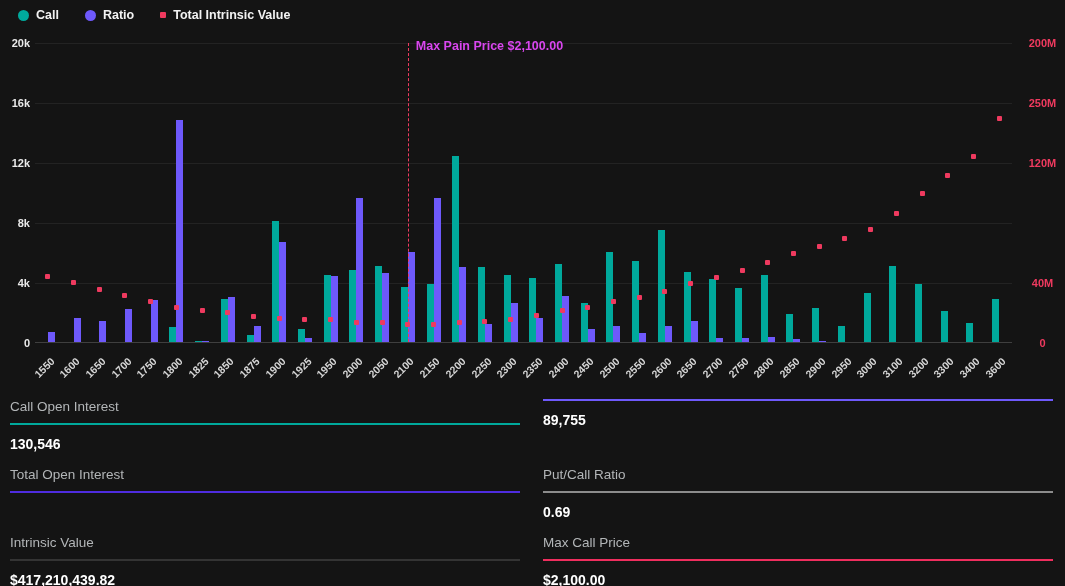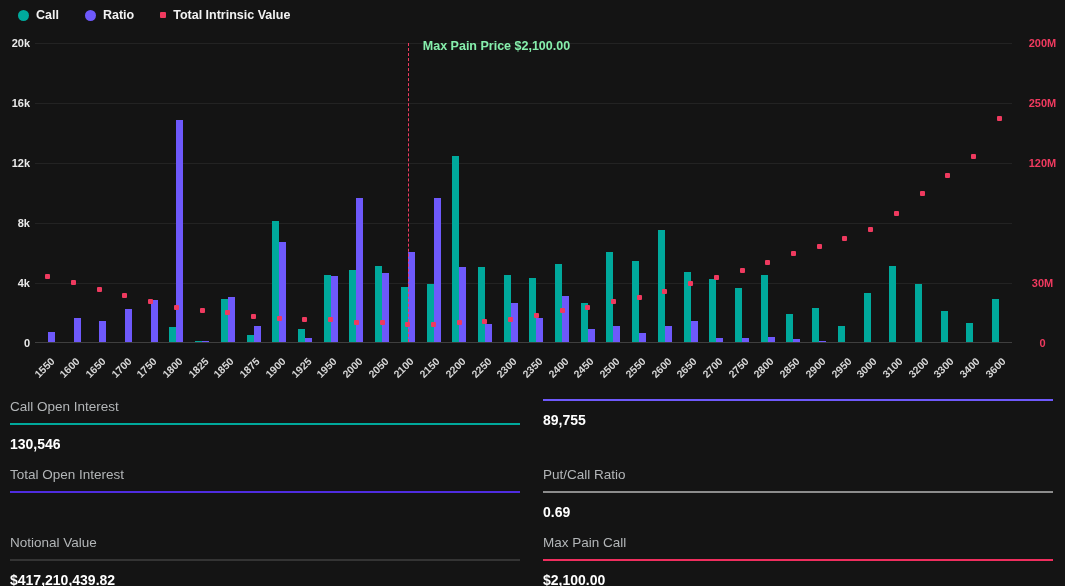--- a/index.html
+++ b/index.html
@@ -13,22 +13,22 @@
   .legend-sq { width:6px; height:6px; border-radius:1px; }
   .legend-label { color:#f2f2f2; font-size:12.5px; font-weight:bold; }
   
   .plot { position:absolute; left:35px; top:43px; width:977px; height:300px;
     border-bottom:1px solid #3f3f3f; }
   .gridline { position:absolute; left:0; width:100%; height:1px; background:#232323; }
   .group { position:absolute; bottom:0; height:100%; display:flex; align-items:flex-end; justify-content:center; }
   .bar { width:7px; }
   .dot { position:absolute; width:5px; height:5px; border-radius:1px; left:50%; margin-left:-2.5px; z-index:3; }
   .maxpain-line { position:absolute; top:0; bottom:0; width:0; border-left:1px dashed #ef3a5f; z-index:4; }
-  .maxpain-label { position:absolute; top:-4px; left:14px; white-space:nowrap;
-    color:#86efac; font-size:12.5px; font-weight:bold; }
+  .maxpain-label { position:absolute; top:-4px; left:7px; white-space:nowrap;
+    color:#d946ef; font-size:12.5px; font-weight:bold; }
   
   .yaxis-left, .yaxis-right { position:absolute; top:43px; height:300px; }
   .yaxis-left { left:0; width:30px; }
   .yaxis-right { left:1020px; width:45px; }
   .ytick { position:absolute; width:100%; font-size:11px; font-weight:bold; line-height:13px; }
   .yaxis-left .ytick { text-align:right; color:#eaeaea; }
   .yaxis-right .ytick { text-align:center; color:#ef3a5f; }
   .xaxis { position:absolute; left:35px; top:345px; width:977px; height:43px; }
   .xlabel { position:absolute; top:10px; white-space:nowrap; color:#d6d6d6;
     font-size:10.5px; font-weight:bold; transform:rotate(-45deg); transform-origin:100% 0; }
@@ -64,21 +64,21 @@
       <div class="ytick" style="top: 114px;">12k</div>
       <div class="ytick" style="top: 174px;">8k</div>
       <div class="ytick" style="top: 234px;">4k</div>
       <div class="ytick" style="top: 294px;">0</div>
     </div>
   <div class="yaxis-right" id="yright">
       <div class="ytick" style="top: -6px;">200M</div>
       <div class="ytick" style="top: 54px;">250M</div>
       <div class="ytick" style="top: 114px;">120M</div>
       <div class="ytick" style="top: 174px; margin-left: 36px;">80M</div>
-      <div class="ytick" style="top: 234px;">30M</div>
+      <div class="ytick" style="top: 234px;">40M</div>
       <div class="ytick" style="top: 294px;">0</div>
     </div>
   <div class="plot" id="plot">
       <div class="gridline" style="top: 0px;"></div>
       <div class="gridline" style="top: 60px;"></div>
       <div class="gridline" style="top: 120px;"></div>
       <div class="gridline" style="top: 180px;"></div>
       <div class="gridline" style="top: 240px;"></div>
       <div class="group" style="left: 0px; width: 25.7105px;">
         <div class="bar" style="background: rgb(0, 169, 156); height: 0px;"></div>
@@ -329,22 +329,22 @@
   <div class="stat">
     <div class="stat-label">Total Open Interest</div>
     <div class="stat-line" style="background: rgb(79, 44, 224);"></div>
   </div>
   <div class="stat">
     <div class="stat-label">Put/Call Ratio</div>
     <div class="stat-line" style="background: rgb(140, 140, 140);"></div>
     <div class="stat-value">0.69</div>
   </div>
   <div class="stat">
-    <div class="stat-label">Notional Value</div>
+    <div class="stat-label">Intrinsic Value</div>
     <div class="stat-line" style="background: rgb(52, 52, 52);"></div>
     <div class="stat-value">$417,210,439.82</div>
   </div>
   <div class="stat">
-    <div class="stat-label">Max Pain Call</div>
+    <div class="stat-label">Max Call Price</div>
     <div class="stat-line" style="background: rgb(239, 46, 94);"></div>
     <div class="stat-value">$2,100.00</div>
   </div>
 </div>
 
 </body></html>

